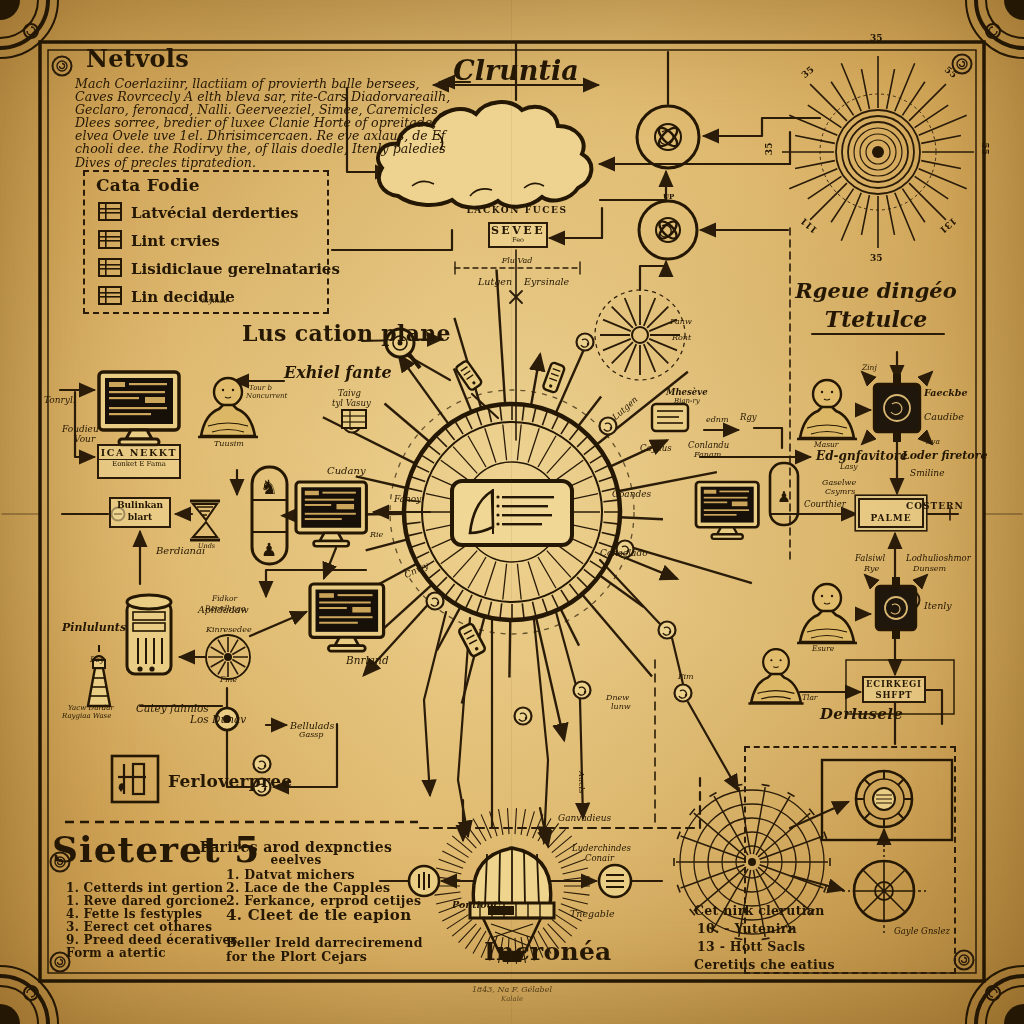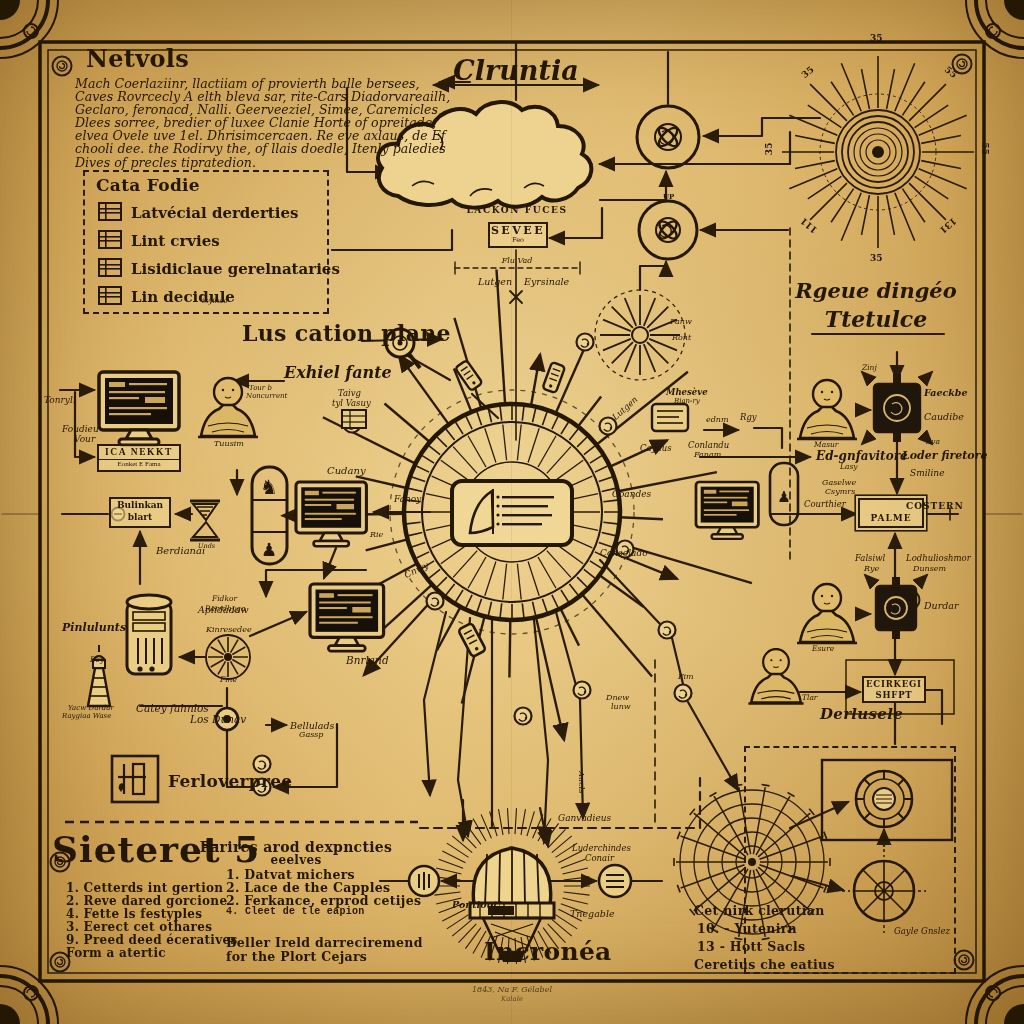--- a/index.html
+++ b/index.html
@@ -526,21 +526,21 @@
 <div class="L" style="left:672px;top:334px;font-size:8px;">Ront</div>
 
 <div class="L goth" style="left:242px;top:322px;font-size:22px;">Lus cation plane</div>
 <div class="L scr" style="left:284px;top:364px;font-size:16px;">Exhiel fante</div>
 <div class="L" style="left:249px;top:385px;font-size:7px;">Tour b</div>
 <div class="L" style="left:246px;top:393px;font-size:7px;">Noncurrent</div>
 <div class="L" style="left:214px;top:440px;font-size:8px;">Tuusim</div>
 <div class="L" style="left:44px;top:396px;font-size:9px;">Tonryl!</div>
 <div class="L" style="left:62px;top:425px;font-size:9px;">Foudieu</div>
 <div class="L" style="left:74px;top:435px;font-size:9px;">Vour</div>
-<div class="box" style="left:97px;top:444px;width:84px;height:28px;font-family:Liberation Serif, serif;">
+<div class="box" style="left:97px;top:444px;width:84px;height:35px;">
   <div class="caps" style="font-size:9.5px;border-bottom:1.6px solid #2a1c09;line-height:1.4;">ICA NEKKT</div>
   <div style="font-size:7px;line-height:1.3;">Eonket E Fama</div>
 </div>
 <div class="box" style="left:109px;top:497px;width:62px;height:31px;">
   <div class="r1" style="font-size:9px;line-height:1.5;">Bulinkan</div>
   <div class="r1" style="font-size:9px;line-height:1;">blart</div>
 </div>
 <div class="L" style="left:198px;top:543px;font-size:6.5px;">Unds</div>
 <div class="L" style="left:156px;top:546px;font-size:10px;">Berdianai</div>
 <div class="L" style="left:338px;top:389px;font-size:8.5px;">Taivg</div>
@@ -586,50 +586,50 @@
 <div class="L" style="left:825px;top:488px;font-size:8px;">Csymrs</div>
 <div class="L" style="left:804px;top:500px;font-size:8.5px;">Courthier</div>
 <div class="box dbl" style="left:858px;top:498px;width:66px;height:30px;">
   <div style="font-size:9px;font-weight:bold;letter-spacing:1px;line-height:1.5;margin-left:46px;">COSTERN</div>
   <div style="font-size:9px;font-weight:bold;letter-spacing:1px;line-height:1;">PALME</div>
 </div>
 <div class="L" style="left:855px;top:554px;font-size:8.5px;">Falsiwl</div>
 <div class="L" style="left:864px;top:565px;font-size:8px;">Rye</div>
 <div class="L" style="left:906px;top:554px;font-size:8.5px;">Lodhulioshmor</div>
 <div class="L" style="left:913px;top:565px;font-size:8px;">Dunsem</div>
-<div class="L" style="left:924px;top:601px;font-size:9.5px;">Durdar</div>
+<div class="L" style="left:924px;top:601px;font-size:9.5px;">Itenly</div>
 <div class="L" style="left:812px;top:645px;font-size:7.5px;">Esure</div>
 <div class="L" style="left:802px;top:694px;font-size:7.5px;">Tlar</div>
 <div class="box" style="left:862px;top:676px;width:64px;height:27px;">
   <div style="font-size:8.5px;font-weight:bold;letter-spacing:.8px;line-height:1.5;">ECIRKEGI</div>
   <div style="font-size:8.5px;font-weight:bold;letter-spacing:.8px;line-height:1;">SHFPT</div>
 </div>
 <div class="L goth" style="left:820px;top:706px;font-size:15px;font-style:italic;">Derlusele</div>
 <div class="L b" style="left:666px;top:388px;font-size:8.5px;">Mhesève</div>
 <div class="L" style="left:674px;top:398px;font-size:7px;">Bian-ry</div>
 <div class="L" style="left:706px;top:416px;font-size:8px;">ednm</div>
 <div class="L" style="left:740px;top:413px;font-size:8.5px;">Rgy</div>
 <div class="L" style="left:688px;top:441px;font-size:8.5px;">Conlandu</div>
 <div class="L" style="left:694px;top:451px;font-size:8px;">Fanam</div>
 <div class="L" style="left:640px;top:444px;font-size:8.5px;">Cayjius</div>
 <div class="L" style="left:610px;top:404px;font-size:8.5px;transform:rotate(-42deg);">Lutgen</div>
 
 <div class="L goth" style="left:52px;top:830px;font-size:36px;letter-spacing:1px;">Sieteret 5</div>
 <div class="L goth" style="left:66px;top:882px;font-size:12px;">1. Cetterds int gertion</div>
-<div class="L goth" style="left:66px;top:895px;font-size:12px;">2. Reve dared gorcione</div>
+<div class="L goth" style="left:66px;top:895px;font-size:12px;">1. Reve dared gorcione</div>
 <div class="L goth" style="left:66px;top:908px;font-size:12px;">4. Fette ls festyples</div>
 <div class="L goth" style="left:66px;top:921px;font-size:12px;">3. Eerect cet othares</div>
 <div class="L goth" style="left:66px;top:934px;font-size:12px;">9. Preed deed éceratives</div>
 <div class="L goth" style="left:66px;top:947px;font-size:12px;">Form a atertic</div>
 <div class="L goth ctr" style="left:296px;top:840px;font-size:14px;">Parires arod dexpncties</div>
 <div class="L goth ctr" style="left:296px;top:854px;font-size:12px;">eeelves</div>
 <div class="L goth" style="left:226px;top:868px;font-size:12.5px;">1. Datvat michers</div>
 <div class="L goth" style="left:226px;top:881px;font-size:12.5px;">2. Lace de the Capples</div>
 <div class="L goth" style="left:226px;top:894px;font-size:12.5px;">2. Ferkance, erprod cetijes</div>
-<div class="L goth" style="left:226px;top:907px;font-size:10px;font-family:Liberation Mono, monospace;">4. Cleet de tle eapion</div>
+<div class="L goth" style="left:226px;top:907px;font-size:15px;">4. Cleet de tle eapion</div>
 <div class="L goth" style="left:226px;top:936px;font-size:12.5px;">Beller Ireld darreciremend</div>
 <div class="L goth" style="left:226px;top:950px;font-size:12.5px;">for the Plort Cejars</div>
 
 <div class="L" style="left:452px;top:900px;font-size:9.5px;font-weight:bold;">Pontiout!</div>
 <div class="L" style="left:570px;top:909px;font-size:9.5px;">Tnegable</div>
 <div class="L" style="left:572px;top:844px;font-size:8.5px;">Luderchindes</div>
 <div class="L" style="left:585px;top:854px;font-size:8.5px;">Conair</div>
 <div class="L goth" style="left:484px;top:938px;font-size:25px;">Incronéa</div>
 
 <div class="L goth" style="left:694px;top:904px;font-size:12.5px;">Cet nirk clerutian</div>

